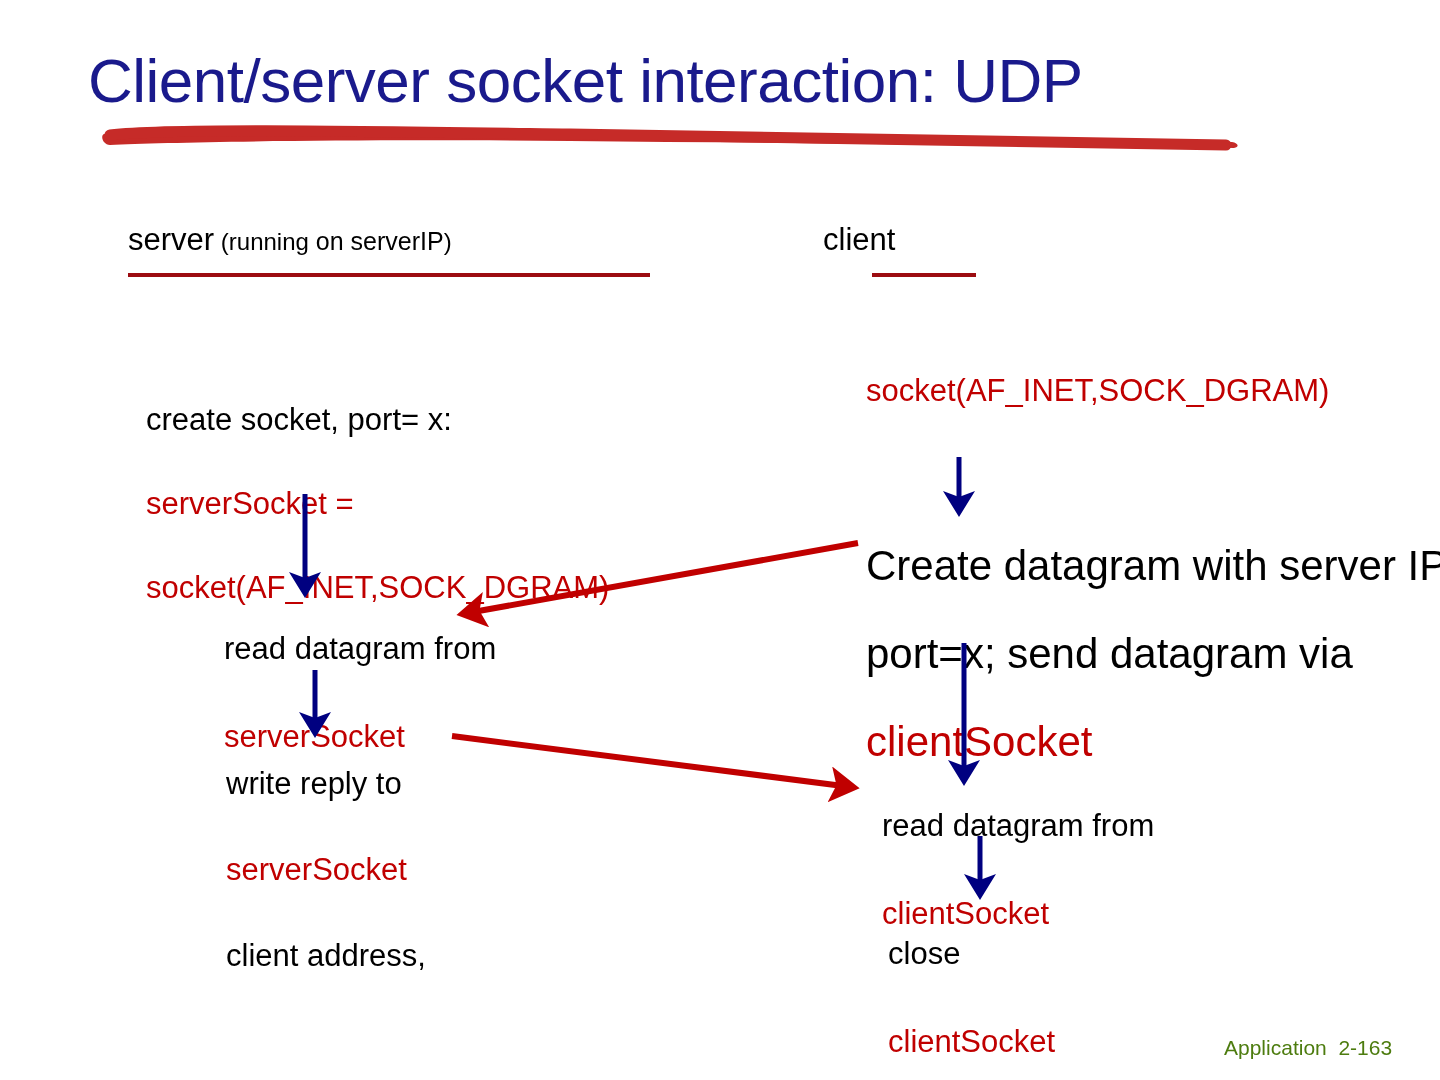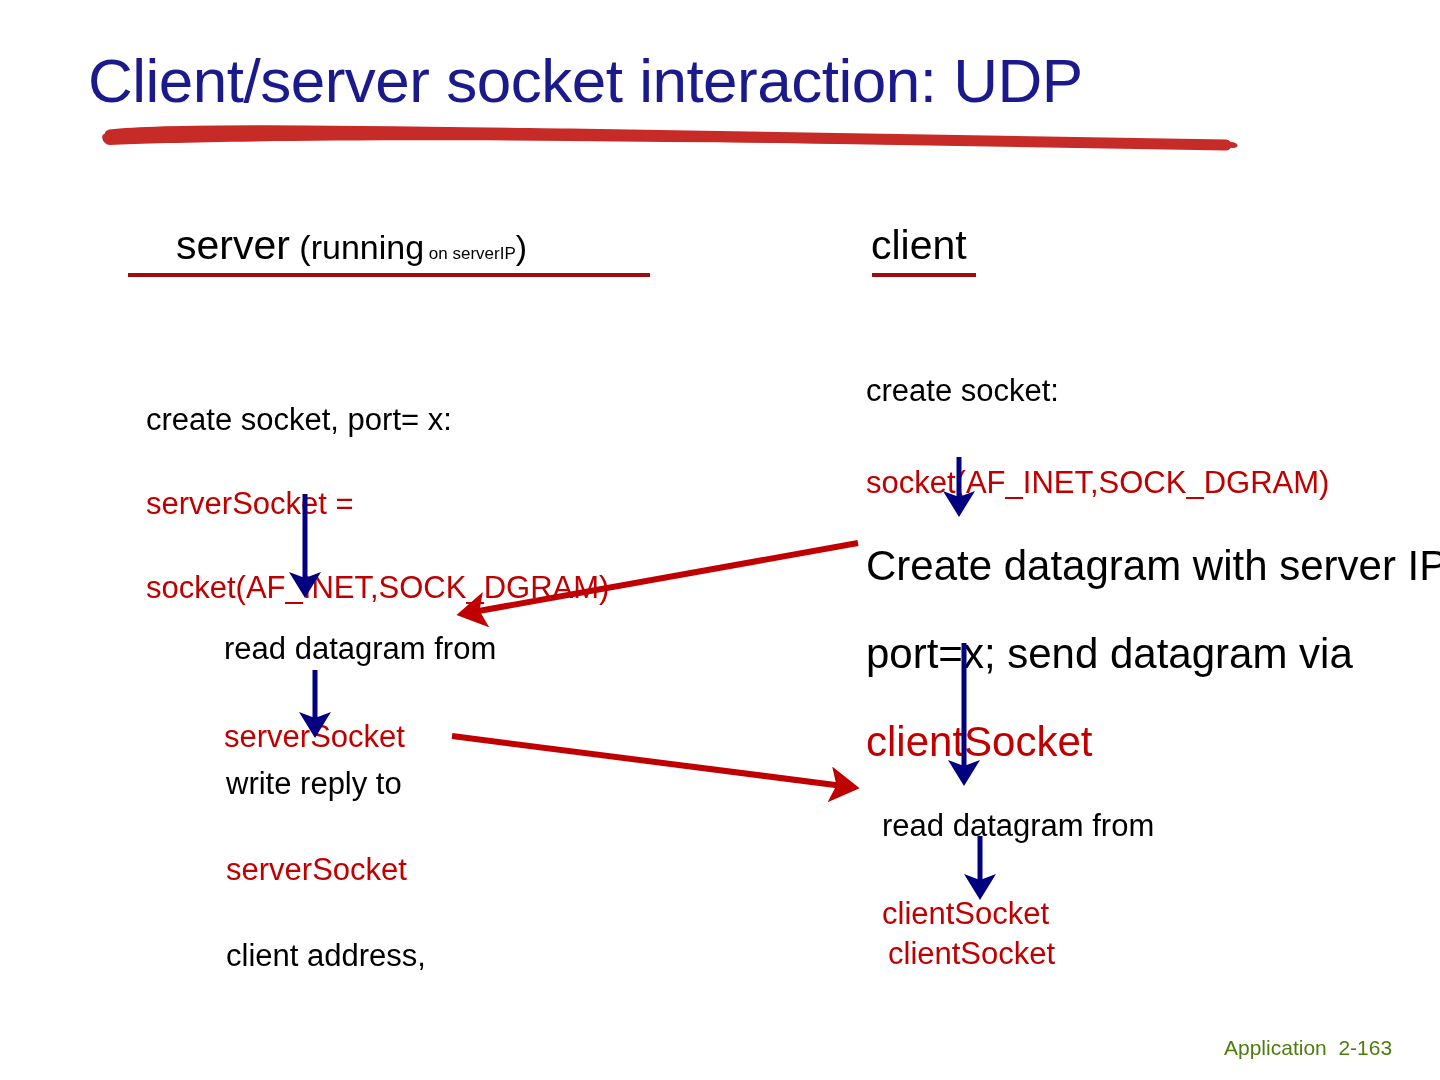--- a/index.html
+++ b/index.html
@@ -40,23 +40,23 @@
 
   
   .col-heading {
     position: absolute;
     white-space: nowrap;
     color: #000000;
   }
   #server-heading { left: 128px; top: 222px; }
   #client-heading { left: 823px; top: 222px; }
 
-  .h-lg  { font-size: 41px; margin-left: 48px; }
-  .h-md  { font-size: 34px; }
-  .h-sm  { font-size: 17px; }
+  .h-lg  { font-size: 31px; }
+  .h-md  { font-size: 24px; }
+  .h-sm  { font-size: 25px; }
 
   .head-rule {
     position: absolute;
     background: #9c0c11;
     height: 4px;
   }
   #server-rule { left: 128px; top: 273px; width: 522px; }
   #client-rule { left: 872px; top: 273px; width: 104px; }
 
   
@@ -131,36 +131,36 @@
     <span class="blk-line black">client address,</span>
     
   </div>
 
   <div id="client-heading" class="col-heading">
     <span class="h-lg">client</span>
   </div>
   <div id="client-rule" class="head-rule"></div>
 
   <div id="cli-create" class="block">
-    <span class="blk-line black">create socket:</span>
     <span class="blk-line red">socket(AF_INET,SOCK_DGRAM)</span>
   </div>
 
   <div id="cli-send" class="block">
     <span class="blk-line black">Create datagram with server IP and</span>
     <span class="blk-line black">port=x; send datagram via</span>
     <span class="blk-line red">clientSocket</span>
   </div>
 
   <div id="cli-read" class="block">
     <span class="blk-line black">read datagram from</span>
     <span class="blk-line red">clientSocket</span>
   </div>
 
   <div id="cli-close" class="block">
+    <span class="blk-line black">close</span>
     <span class="blk-line red">clientSocket</span>
   </div>
 
   <svg id="arrows" viewBox="0 0 1440 1080">
     <defs>
       <marker id="blue-head" markerWidth="7" markerHeight="7" refX="2.4" refY="3.2" orient="auto" markerUnits="strokeWidth">
         <path d="M0,0 L5.2,3.2 L0,6.4 L1.2,3.2 Z" fill="#000080"></path>
       </marker>
       <marker id="red-head" markerWidth="6.5" markerHeight="6.5" refX="2.2" refY="3" orient="auto" markerUnits="strokeWidth">
         <path d="M0,0 L5,3 L0,6 L1.1,3 Z" fill="#c00000"></path>

